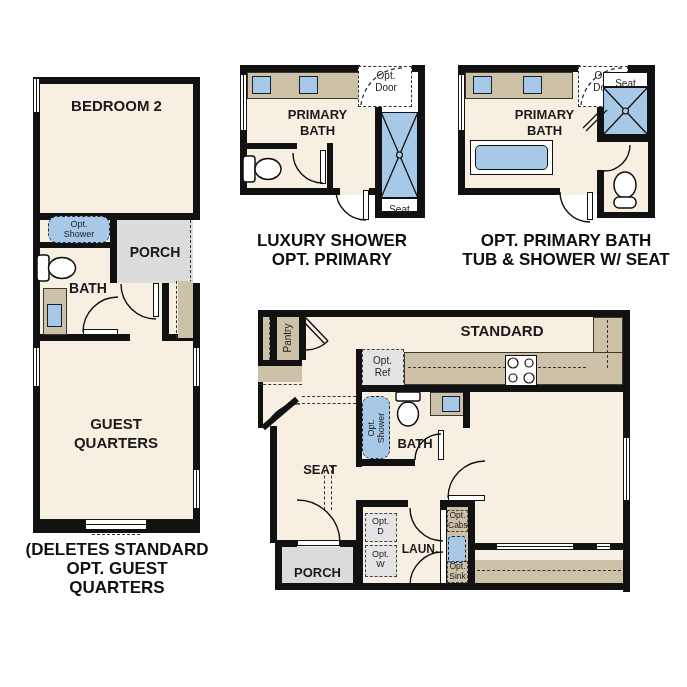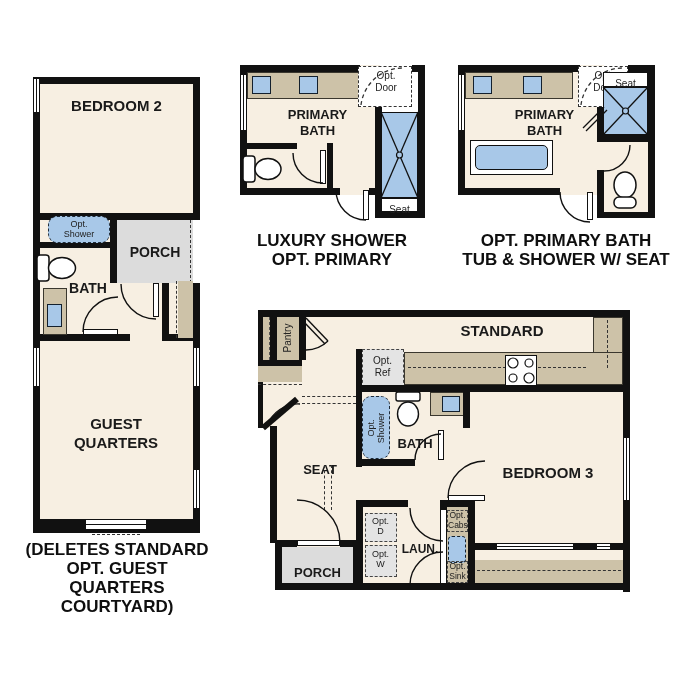--- a/index.html
+++ b/index.html
@@ -93,21 +93,20 @@
     <div class="lab" style="left:25px;top:203px;width:60px;font-size:14px;">BATH</div>
     <div class="labw" style="left:13px;top:337px;width:140px;font-size:15px;line-height:19px;">
       <span>GUEST</span><br>
       <span>QUARTERS</span>
     </div>
   </section>
 
   <div class="cap" style="left:18px;top:540px;width:198px;">
     <div>(DELETES STANDARD</div>
     <div>OPT. GUEST QUARTERS</div>
-    <div>COURTYARD)</div>
   </div>
 
   <section class="plan" style="left:240px;top:65px;width:185px;height:160px;">
     <div class="base" style="left:0;top:0;width:140px;height:130px;"></div>
 
     <i class="w" style="left:0;top:0;width:120px;height:7px;"></i>
     <i class="w" style="left:172px;top:0;width:13px;height:7px;"></i>
     <i class="w" style="left:0;top:0;width:7px;height:130px;"></i>
     <i class="w" style="left:178px;top:0;width:7px;height:153px;"></i>
     <i class="w" style="left:135px;top:42px;width:7px;height:111px;"></i>
@@ -306,21 +305,20 @@
     <div class="small" style="left:189px;top:202px;width:21px;font-size:8.5px;border:1px dashed #444;box-sizing:border-box;">
       <span>Opt.</span><br>
       <span>Cabs</span>
     </div>
     <div class="sink" style="left:190px;top:228px;width:18px;height:27px;border-style:dashed;border-radius:4px;"></div>
     <div class="small" style="left:189px;top:253px;width:21px;font-size:8.5px;border:1px dashed #444;box-sizing:border-box;">
       <span>Opt.</span><br>
       <span>Sink</span>
     </div>
 
-    <div class="lab" style="left:235px;top:156px;width:110px;font-size:15px;">BEDROOM 3</div>
     <i class="leafH" style="left:190px;top:187px;width:37px;height:6px;"></i>
     <i class="w" style="left:212px;top:235px;width:27px;height:7px;"></i>
     <i class="winH" style="left:239px;top:235px;width:76px;height:7px;"></i>
     <i class="w" style="left:315px;top:235px;width:24px;height:7px;"></i>
     <i class="winH" style="left:339px;top:235px;width:13px;height:7px;"></i>
     <i class="w" style="left:352px;top:235px;width:13px;height:7px;"></i>
     <i class="winV" style="left:365px;top:130px;width:7px;height:62px;"></i>
     <div class="tan" style="left:217px;top:252px;width:148px;height:23px;"></div>
     <i class="dashT" style="left:219px;top:262px;width:144px;height:2px;"></i>
     <i class="w" style="left:212px;top:275px;width:160px;height:7px;"></i>

